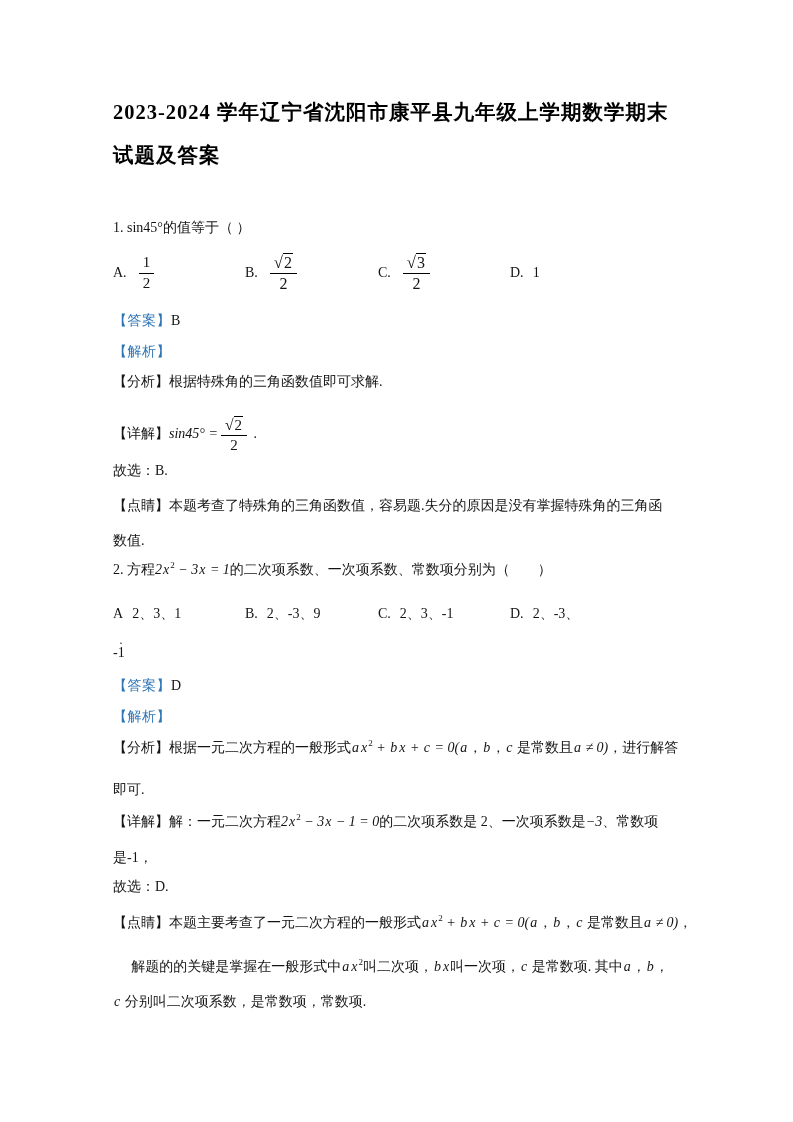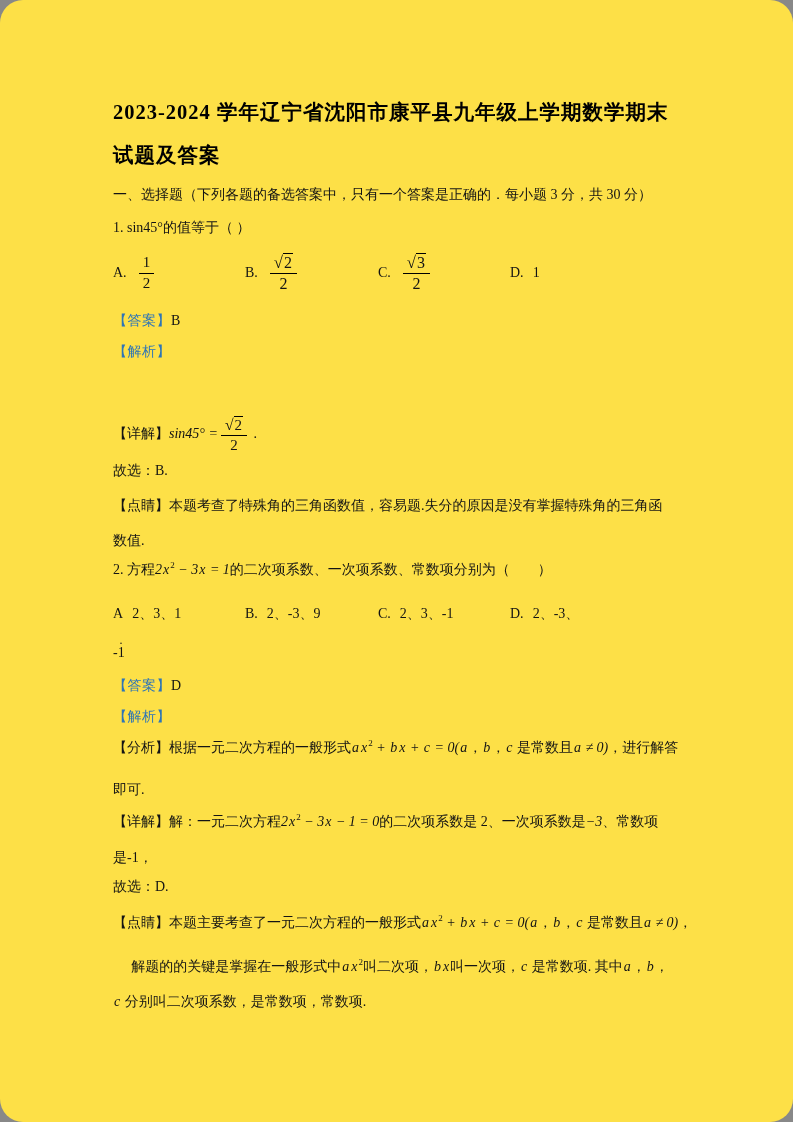--- a/index.html
+++ b/index.html
@@ -1,19 +1,19 @@
 <!DOCTYPE html>
 <html><head>
 <meta charset="utf-8">
 <style>
   html,body{margin:0;padding:0;background:#888;}
   .page{
-    position:relative;width:793px;height:1122px;margin:0 auto;background:#fde047;
+    position:relative;width:793px;height:1122px;margin:0 auto;background:#ffffff;
     font-family:"Liberation Serif","DejaVu Serif",serif;color:#141414;
-    font-size:14px;line-height:20px;overflow:hidden;border-radius:23px;
+    font-size:14px;line-height:20px;overflow:hidden;
   }
   .line{position:absolute;left:113px;right:106px;white-space:nowrap;}
   .title{font-weight:700;font-size:20.5px;line-height:30px;letter-spacing:1px;color:#000;}
   .blue{color:#2e75b6;}
   .tag{letter-spacing:0.5px;}
   
   .m{font-family:"Liberation Serif","DejaVu Serif",serif;font-style:italic;}
   .i{font-family:"Liberation Serif","DejaVu Serif",serif;font-style:italic;padding:0 1px;}
   sup{font-size:9px;line-height:0;}
   .frac{display:inline-block;vertical-align:middle;text-align:center;margin:0 3px;font-size:15px;line-height:1.15;}
@@ -29,21 +29,20 @@
   .opt2{position:absolute;top:0;display:flex;gap:9px;}
 </style>
 </head>
 <body>
 
 <div class="page">
 
   <div class="line title" style="top:97px;">2023-2024 学年辽宁省沈阳市康平县九年级上学期数学期末</div>
   <div class="line title" style="top:140px;">试题及答案</div>
 
-  <div class="line" style="top:185px;">一、选择题（下列各题的备选答案中，只有一个答案是正确的．每小题 3 分，共 30 分）</div>
 
   <div class="line" style="top:218px;">1. sin45°的值等于（ ）</div>
 
   <div class="optrow" style="top:248px;">
     <div class="opt" style="left:0;">
       <span>A.</span>
       <span class="frac">
           <span class="num">1</span>
           <span class="den">2</span>
         </span>
@@ -67,20 +66,21 @@
       <span>1</span>
     </div>
   </div>
 
   <div class="line" style="top:311px;">
     <span class="blue tag">【答案】</span><span>B</span>
   </div>
   <div class="line" style="top:342px;">
     <span class="blue tag">【解析】</span>
   </div>
+  <div class="line" style="top:372px;">【分析】根据特殊角的三角函数值即可求解.</div>
   <div class="line" style="top:416px;"><span>【详解】</span><span class="m">sin45° =</span><span class="frac"><span class="num"><span class="rsign">√</span><span class="rval">2</span></span><span class="den">2</span></span><span> .</span></div>
   <div class="line" style="top:496px;">【点睛】本题考查了特殊角的三角函数值，容易题.失分的原因是没有掌握特殊角的三角函</div>
   <div class="line" style="top:461px;">故选：B.</div>
   <div class="line" style="top:531px;">数值.</div>
 
   <div class="line" style="top:560px;"><span>2. 方程</span><span class="m">2</span><span class="i">x</span><sup>2</sup><span class="m"> − 3</span><span class="i">x</span><span class="m"> = 1</span><span>的二次项系数、一次项系数、常数项分别为（　　）</span></div>
 
   <div class="optrow" style="top:604px;height:24px;">
     <div class="opt2" style="left:0;">
       <span>A</span>

